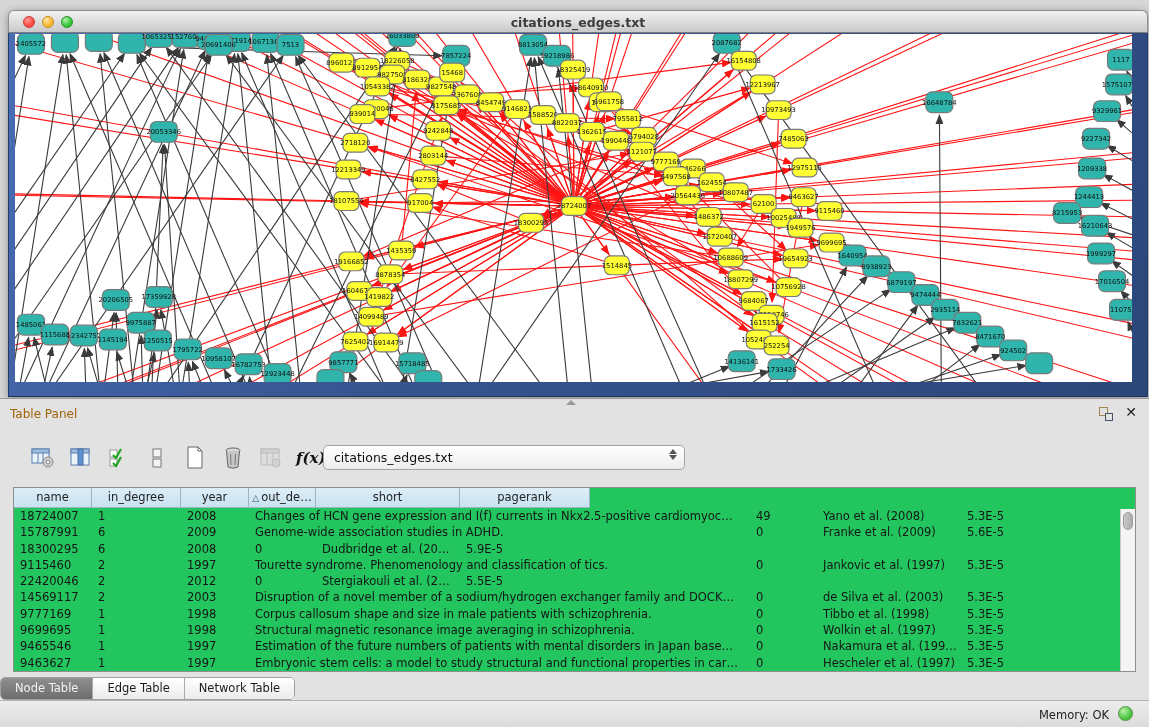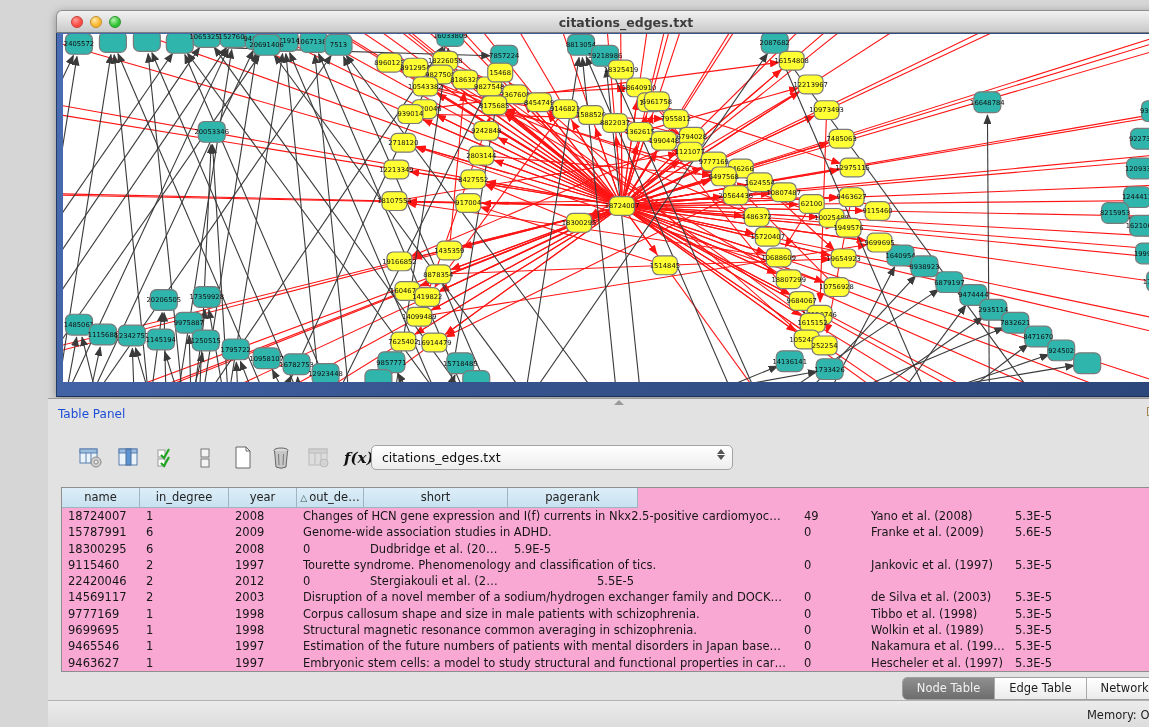--- a/index.html
+++ b/index.html
@@ -1,18 +1,18 @@
 <!DOCTYPE html>
 <html><head>
 <meta charset="utf-8">
 <style>
   * { margin:0; padding:0; box-sizing:border-box; }
   html,body { width:1149px; height:727px; overflow:hidden;
     font-family:"DejaVu Sans","Liberation Sans",sans-serif; background:#d6d6d6; }
-  .app { position:absolute; inset:0;margin-left:48px; }
+  .app { position:absolute; inset:0; }
 
   
   .net-window { position:absolute; left:8px; top:10px; width:1140px; height:387px;
     border-radius:6px 6px 0 0; box-shadow:0 2px 8px rgba(0,0,0,.35); }
   .titlebar { position:relative; height:23px; border-radius:6px 6px 0 0;
     background:linear-gradient(#f4f4f4,#cf-cfcf);
     background:linear-gradient(#f2f2f2,#c9c9c9);
     border:1px solid #8f8f8f; border-bottom:1px solid #7c7c7c; }
   .traffic { position:absolute; left:14px; top:5px; display:flex; gap:7px; }
   .traffic span { width:12px; height:12px; border-radius:50%; display:block; }
@@ -28,55 +28,55 @@
   .canvas { position:relative; width:100%; height:100%; background:#ffffff; overflow:hidden; }
   .canvas svg { position:absolute; inset:0; width:100%; height:100%; }
 
   
   .table-panel { position:absolute; left:0; top:398px; width:1149px; height:302px;
     background:#e2e2e2; border-top:1px solid #9a9a9a; }
   .grip { position:absolute; left:566px; top:1px; width:0; height:0;
     border-left:5px solid transparent; border-right:5px solid transparent;
     border-bottom:5px solid #9a9a9a; }
   .panel-header { position:relative; height:30px; }
-  .panel-title { position:absolute; left:10px; top:8px; font-size:12px; color:#1d4ed8; }
+  .panel-title { position:absolute; left:10px; top:8px; font-size:12px; color:#a16207; }
   .float-icon { position:absolute; right:36px; top:8px; width:14px; height:14px; cursor:pointer; }
   .float-icon .sq1 { position:absolute; left:0; top:0; width:9px; height:9px; border:1.5px solid #a08850; }
   .float-icon .sq2 { position:absolute; right:0; bottom:0; width:8px; height:8px; border:1.5px solid #47546b; background:#e2e2e2; }
   .close-icon { position:absolute; right:12px; top:5px; font-size:14px; font-weight:700; color:#1d1d1d; cursor:pointer; }
 
   .toolbar { position:absolute; left:30px; top:42px; height:34px; display:flex; align-items:center; gap:12px; }
   .tb-icon { width:26px; height:26px; display:flex; align-items:center; justify-content:center; }
   .tb-icon svg { display:block; }
   .fx { font-size:15px; font-style:italic; font-weight:700; color:#111;
     font-family:"DejaVu Serif","Liberation Serif",serif; width:auto; }
   .dropdown { position:absolute; left:323px; top:46px; width:362px; height:25px;
     background:linear-gradient(#ffffff,#ededed); border:1px solid #a3a3a3; border-radius:5px;
     font-size:12.5px; color:#111; line-height:23px; padding-left:10px; cursor:pointer; }
   .dd-arrows { position:absolute; right:7px; top:3px; display:flex; flex-direction:column; gap:1px; }
   .dd-arrows i { width:0; height:0; border-left:4px solid transparent; border-right:4px solid transparent; display:block; }
   .dd-up { border-bottom:5px solid #555; }
   .dd-down { border-top:5px solid #555; }
 
   .table-wrap { position:absolute; left:13px; top:88px; width:1123px; height:185px;
-    background:#f9a8d4; border:1px solid #8e8e8e; overflow:hidden; }
+    background:#22c55e; border:1px solid #8e8e8e; overflow:hidden; }
   .thead { display:flex; height:20px; }
   .th { background:linear-gradient(#ddeef8,#c8e2f0); border-right:1px solid #9fb4c2;
     border-bottom:1px solid #9fb4c2; font-size:11.5px; color:#222; text-align:center;
     line-height:19px; overflow:hidden; white-space:nowrap; flex:none; cursor:pointer; }
   .th:last-child { border-right:1px solid #9fb4c2; }
   .sort-tri { font-size:9px; color:#355; margin-right:2px; }
   .trow { display:flex; height:16.3px; font-size:11.5px; color:#161616; }
   .td { flex:none; padding:1px 4px 0 6px; white-space:nowrap; overflow:hidden; text-overflow:ellipsis; }
   .vscroll { position:absolute; right:0; top:21px; bottom:0; width:15px;
     background:#f4f4f4; border-left:1px solid #c9c9c9; }
   .vthumb { position:absolute; left:2px; top:3px; width:10px; height:18px;
     background:linear-gradient(90deg,#c9c9c9,#ababab); border-radius:5px; border:1px solid #9c9c9c; }
 
-  .tab-row { position:absolute; left:0; right:0; top:276px; height:26px; text-align:right; }
+  .tab-row { position:absolute; left:0; right:0; top:276px; height:26px; text-align:left; }
   .seg-group { display:inline-flex; margin-top:2px; border:1px solid #9f9f9f; border-radius:5px;
     overflow:hidden; background:#fff; box-shadow:0 1px 0 rgba(255,255,255,.6); }
   .seg { font-size:11.5px; padding:3px 14px 4px; color:#1c1c1c;
     background:linear-gradient(#ffffff,#ebebeb); border-right:1px solid #aaa; cursor:pointer; }
   .seg:last-child { border-right:none; }
   .seg.active { background:linear-gradient(#8f8f8f,#6d6d6d); color:#f2f2f2; }
 
   
   .status-bar { position:absolute; left:0; top:700px; width:1149px; height:27px;
     background:linear-gradient(#ececec,#dcdcdc); border-top:1px solid #b3b3b3; }
@@ -1010,21 +1010,21 @@
             <div class="td" style="width: 67px;">0</div>
             <div class="td" style="width: 144px;">Jankovic et al. (1997)</div>
             <div class="td" style="width: 130px;">5.3E-5</div>
           </div>
           <div class="trow">
             <div class="td" style="width: 78px;">22420046</div>
             <div class="td" style="width: 89px;">2</div>
             <div class="td" style="width: 68px;">2012</div>
             <div class="td" style="width: 67px;">0</div>
             <div class="td" style="width: 144px;">Stergiakouli et al. (2012)</div>
-            <div class="td" style="width: 130px; text-align: right;">5.5E-5</div>
+            <div class="td" style="width: 130px;">5.5E-5</div>
           </div>
           <div class="trow">
             <div class="td" style="width: 78px;">14569117</div>
             <div class="td" style="width: 89px;">2</div>
             <div class="td" style="width: 68px;">2003</div>
             <div class="td" style="width: 501px;">Disruption of a novel member of a sodium/hydrogen exchanger family and DOCK…</div>
             <div class="td" style="width: 67px;">0</div>
             <div class="td" style="width: 144px;">de Silva et al. (2003)</div>
             <div class="td" style="width: 130px;">5.3E-5</div>
           </div>
@@ -1034,23 +1034,23 @@
             <div class="td" style="width: 68px;">1998</div>
             <div class="td" style="width: 501px;">Corpus callosum shape and size in male patients with schizophrenia.</div>
             <div class="td" style="width: 67px;">0</div>
             <div class="td" style="width: 144px;">Tibbo et al. (1998)</div>
             <div class="td" style="width: 130px;">5.3E-5</div>
           </div>
           <div class="trow">
             <div class="td" style="width: 78px;">9699695</div>
             <div class="td" style="width: 89px;">1</div>
             <div class="td" style="width: 68px;">1998</div>
-            <div class="td" style="width: 501px;">Structural magnetic resonance common averaging in schizophrenia.</div>
+            <div class="td" style="width: 501px;">Structural magnetic resonance image averaging in schizophrenia.</div>
             <div class="td" style="width: 67px;">0</div>
-            <div class="td" style="width: 144px;">Wolkin et al. (1989)</div>
+            <div class="td" style="width: 144px;">Wolkin et al. (1997)</div>
             <div class="td" style="width: 130px;">5.3E-5</div>
           </div>
           <div class="trow">
             <div class="td" style="width: 78px;">9465546</div>
             <div class="td" style="width: 89px;">1</div>
             <div class="td" style="width: 68px;">1997</div>
             <div class="td" style="width: 501px;">Estimation of the future numbers of patients with mental disorders in Japan base…</div>
             <div class="td" style="width: 67px;">0</div>
             <div class="td" style="width: 144px;">Nakamura et al. (1997)</div>
             <div class="td" style="width: 130px;">5.3E-5</div>

